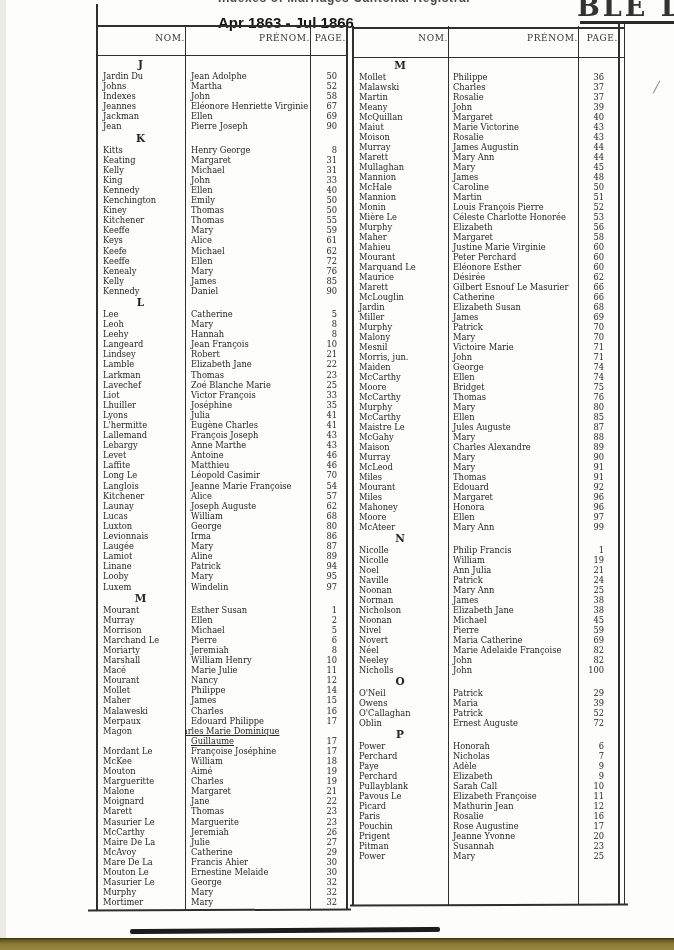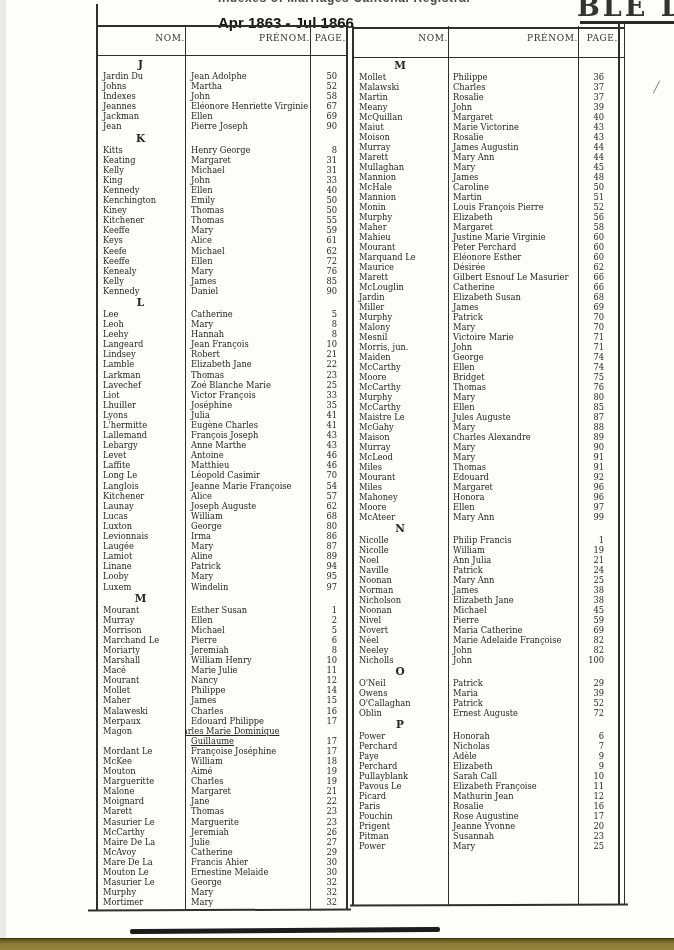--- a/index.html
+++ b/index.html
@@ -556,20 +556,25 @@
       <div class="c nom-r">Mannion</div>
       <div class="c pre-r">Martin</div>
       <div class="c pg-r">51</div>
     </div>
     <div class="row">
       <div class="c nom-r">Monin</div>
       <div class="c pre-r">Louis François Pierre</div>
       <div class="c pg-r">52</div>
     </div>
     <div class="row">
+      <div class="c nom-r">Mière Le</div>
+      <div class="c pre-r">Céleste Charlotte Honorée</div>
+      <div class="c pg-r">53</div>
+    </div>
+    <div class="row">
       <div class="c nom-r">Murphy</div>
       <div class="c pre-r">Elizabeth</div>
       <div class="c pg-r">56</div>
     </div>
     <div class="row">
       <div class="c nom-r">Maher</div>
       <div class="c pre-r">Margaret</div>
       <div class="c pg-r">58</div>
     </div>
     <div class="row">

